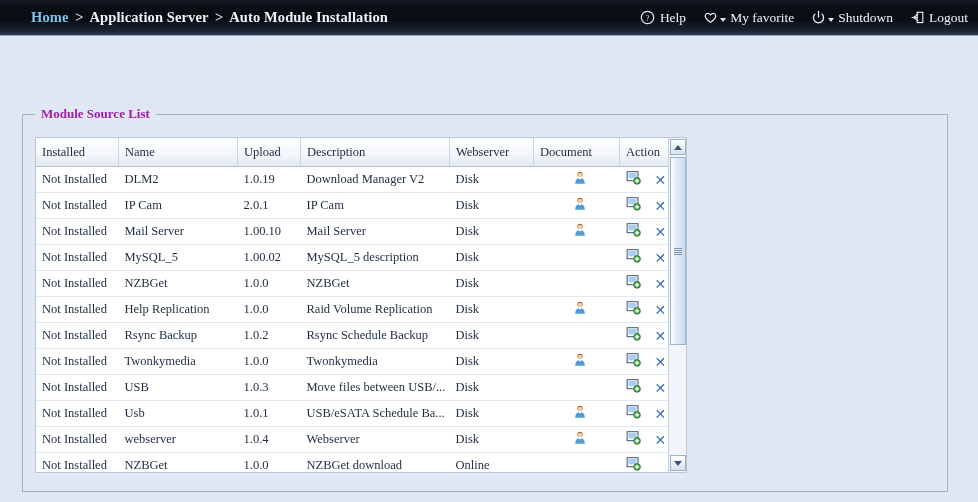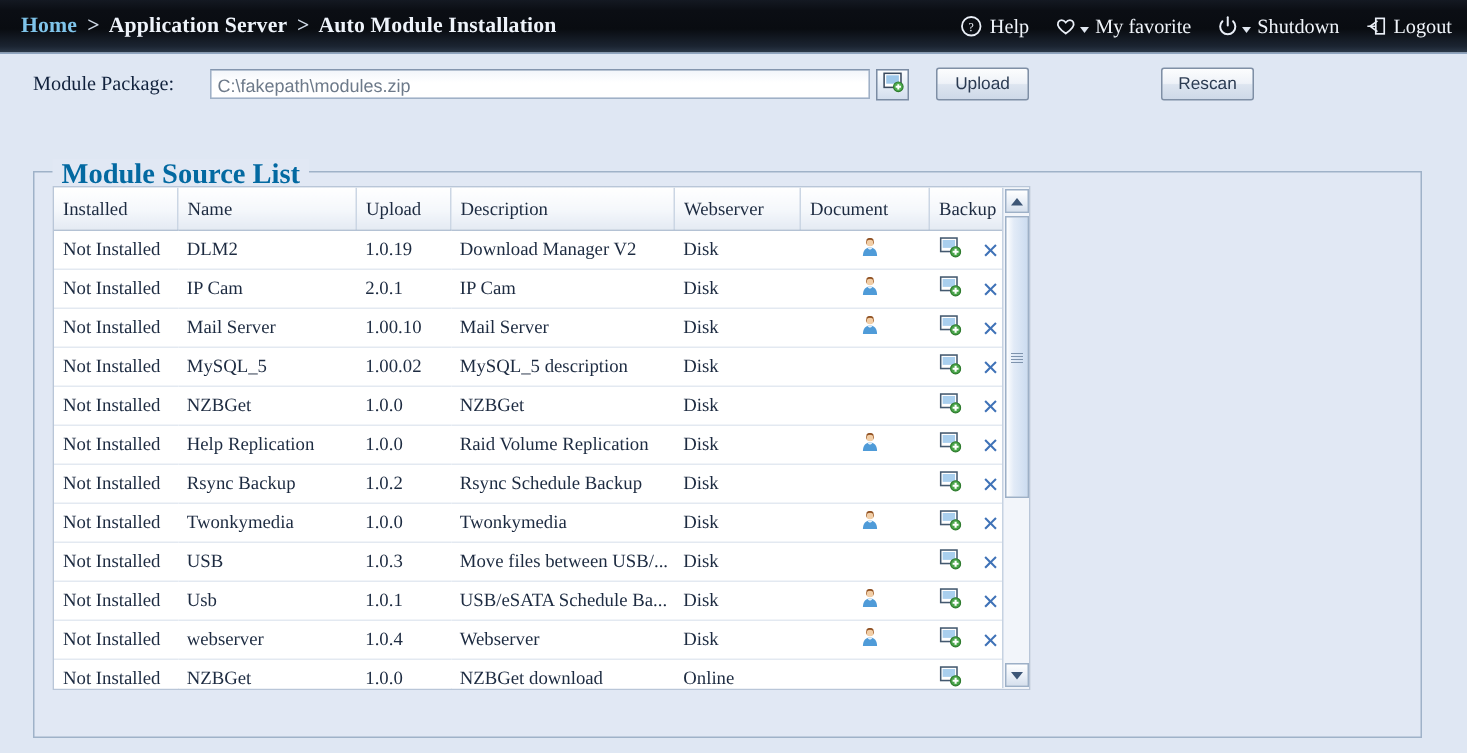--- a/index.html
+++ b/index.html
@@ -29,21 +29,21 @@
     padding: 0 10px 0 14px;
     box-sizing: border-box;
   }
   .breadcrumb {
     font-family: "Liberation Serif", serif;
     font-weight: bold;
     font-size: 14.5px;
     letter-spacing: 0.1px;
     white-space: nowrap;
   }
-  .breadcrumb .crumb-home { color: #7fc4ea; }
+  .breadcrumb .crumb-home { color: #7fc4ea; margin-left: 17px; }
   .breadcrumb .sep { color: #cfd9e6; margin: 0 3px; font-weight: bold; }
   .breadcrumb .crumb { color: #eef3fa; }
 
   .topnav {
     display: flex;
     align-items: center;
     gap: 16px;
     white-space: nowrap;
   }
   .topnav-item {
@@ -153,29 +153,29 @@
     background: #e1e8f4;
   }
   .legend {
     position: absolute;
     left: 12px;
     top: -9px;
     background: #e1e8f4;
     padding: 0 6px;
     font-family: "Liberation Serif", serif;
     font-weight: bold;
-    font-size: 19px;
-    color: #0369a1;
+    font-size: 13px;
+    color: #a21caf;
   }
 
   
   .table-wrap {
     position: absolute;
     left: 12px;
-    top: 9px;
+    top: 22px;
     width: 652px;
     background: #ffffff;
     border: 1px solid #b9c6d8;
     box-sizing: border-box;
   }
   table.grid {
     border-collapse: collapse;
     width: 100%;
     table-layout: fixed;
     font-family: "Liberation Serif", serif;
@@ -343,55 +343,35 @@
         </svg>
       </span>
       <span>Logout</span>
     </div>
 
   </div>
 </div>
 
 <div class="content">
 
-  <div class="pkg-row">
-    <span class="pkg-label">Module Package:</span>
-
-    <div class="file-input" title="C:\fakepath\modules.zip">C:\fakepath\modules.zip</div>
-
-    <div class="browse-btn">
-      <span>
-        <svg width="15" height="15" viewBox="0 0 16 16">
-          <rect x="1.5" y="2" width="12" height="10" fill="#ffffff" stroke="#3a4a5e" stroke-width="1.1"></rect>
-          <rect x="3" y="3.4" width="9" height="6" fill="#9ec8ea"></rect>
-          <circle cx="11.6" cy="11.6" r="3.4" fill="#4fae4f" stroke="#2f7a2f" stroke-width="0.8"></circle>
-          <line x1="11.6" y1="9.7" x2="11.6" y2="13.5" stroke="#ffffff" stroke-width="1.4"></line>
-          <line x1="9.7" y1="11.6" x2="13.5" y2="11.6" stroke="#ffffff" stroke-width="1.4"></line>
-        </svg>
-      </span>
-    </div>
-
-    <div class="btn">Upload</div>
-    <div class="btn rescan">Rescan</div>
-  </div>
 
   <div class="fieldset">
     <div class="legend">Module Source List</div>
 
     <div class="table-wrap" style="height: 336px; overflow: hidden;">
       <table class="grid">
         <thead>
           <tr>
             <th class="col-installed">Installed</th>
             <th class="col-name">Name</th>
             <th class="col-version">Upload</th>
             <th class="col-desc">Description</th>
             <th class="col-location">Webserver</th>
             <th class="col-document">Document</th>
-            <th class="col-action">Backup</th>
+            <th class="col-action">Action</th>
 
           </tr>
         </thead>
         <tbody id="grid-body">
             <tr>
               <td class="col-installed">Not Installed</td>
               <td class="col-name">DLM2</td>
               <td class="col-version">1.0.19</td>
               <td class="col-desc">Download Manager V2</td>
               <td class="col-location">Disk</td>

